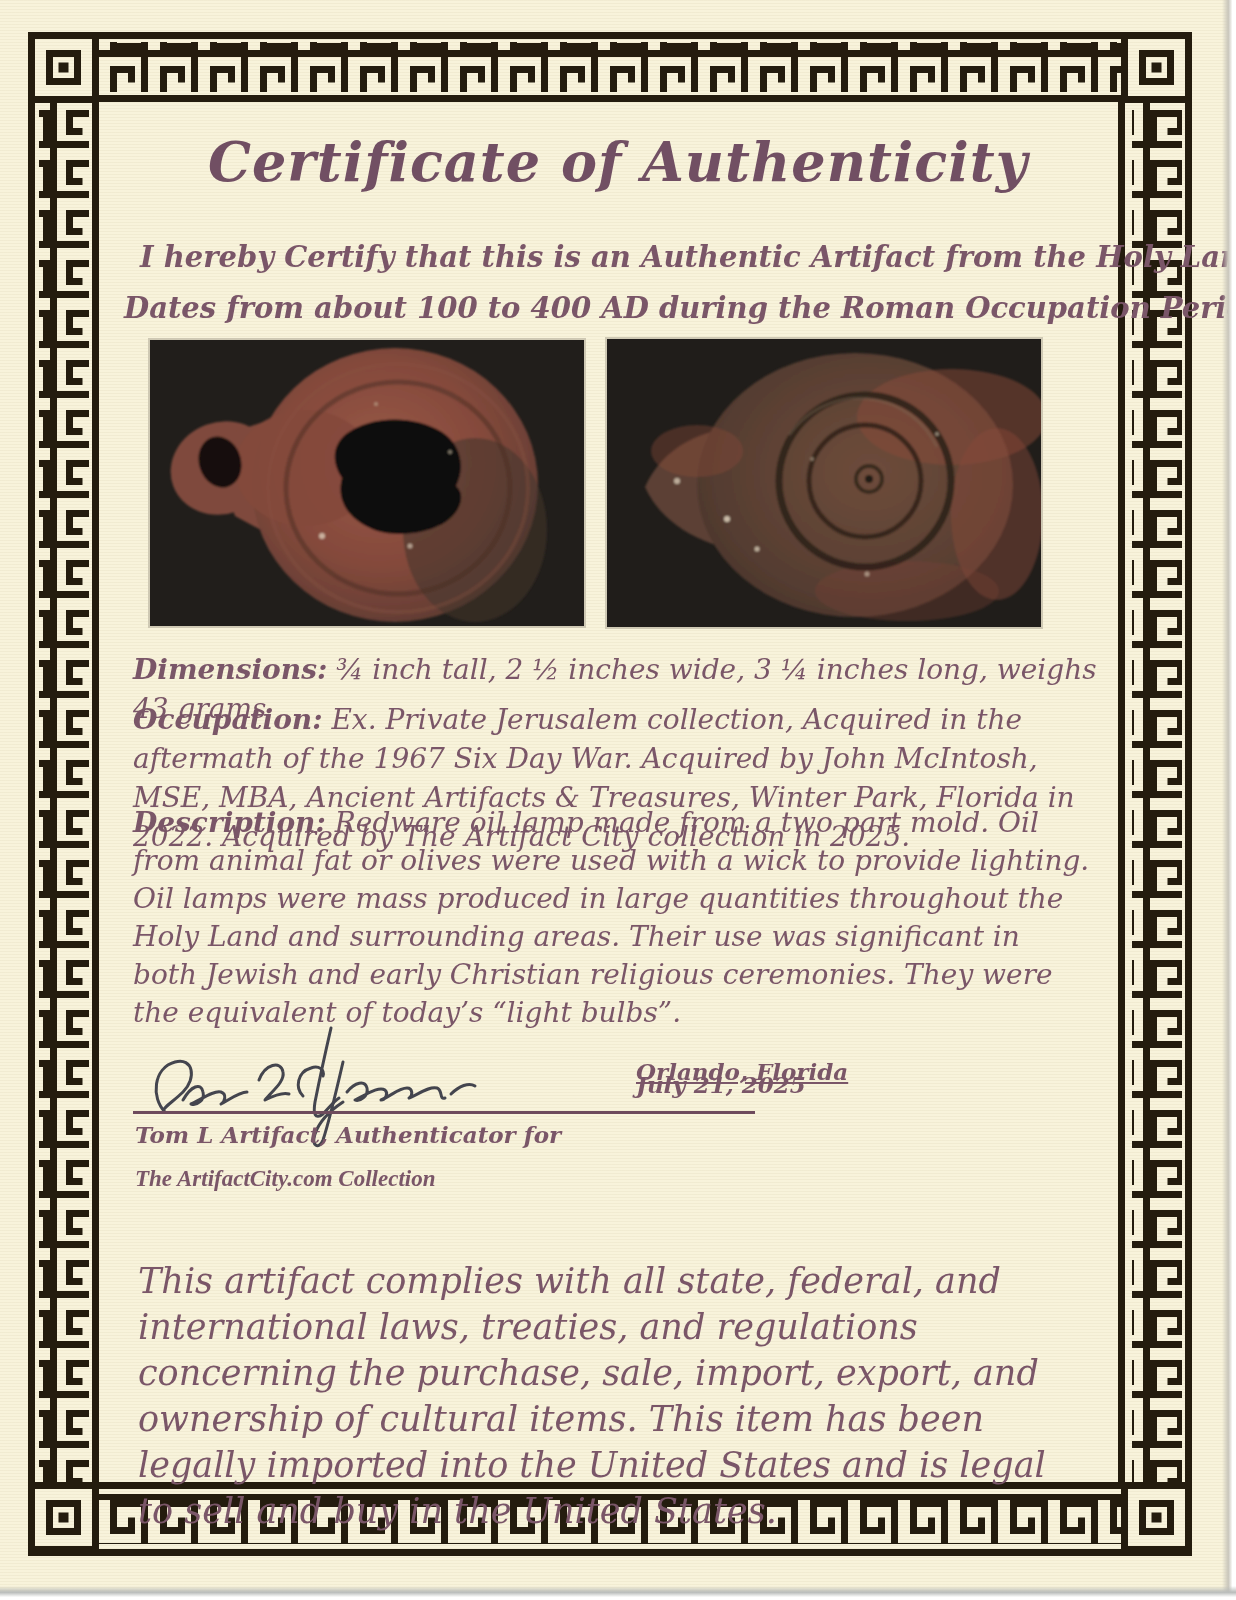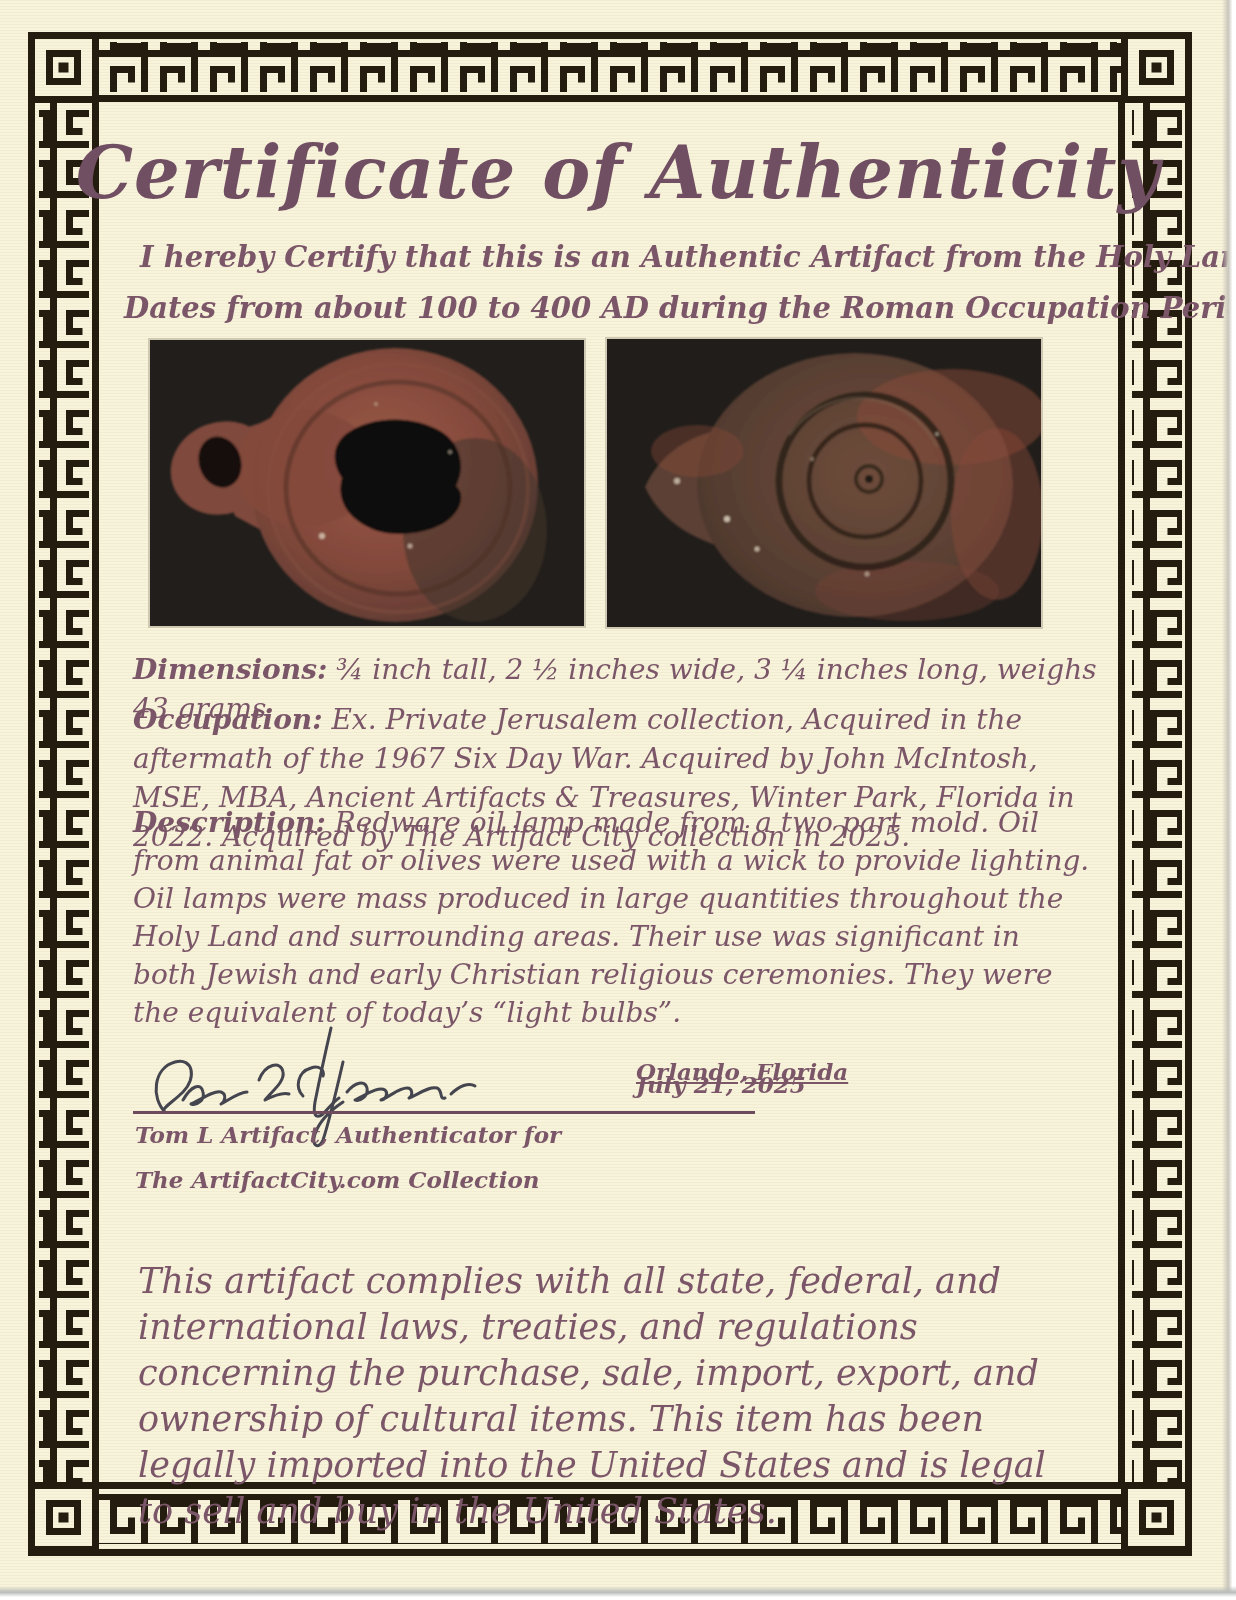--- a/index.html
+++ b/index.html
@@ -5,37 +5,37 @@
   html,body{margin:0;padding:0;background:#ffffff;}
   #page{
     position:relative;width:1236px;height:1600px;overflow:hidden;
     background:#f8f3db;
     background-image:repeating-linear-gradient(0deg, rgba(150,132,85,0.07) 0 1px, rgba(255,255,255,0) 1px 3px);
     font-family:"DejaVu Serif","Liberation Serif",serif;
     color:#7a5668;
   }
   .abs{position:absolute;}
   .nowrap{white-space:nowrap;}
-  #title{left:0;top:130px;width:1236px;text-align:center;font-size:72px;font-weight:bold;font-style:italic;color:#714f63;letter-spacing:1px;}
+  #title{left:0;top:130px;width:1236px;text-align:center;font-size:54px;font-weight:bold;font-style:italic;color:#714f63;letter-spacing:1px;}
   .lead{font-size:29px;font-style:italic;font-weight:bold;}
   #certify-line{left:140px;top:240px;}
   #dates-line{left:124px;top:291px;}
   .photo{background:#201d1a;border:2px solid #cfc9b4;box-sizing:border-box;}
   #photo1{left:148px;top:338px;width:438px;height:290px;}
   #photo2{left:605px;top:337px;width:438px;height:292px;}
   .para{font-size:28px;font-style:italic;line-height:39px;}
   .lbl{font-weight:bold;}
   #dimensions{left:133px;top:650px;width:980px;}
   #provenance{left:133px;top:700px;width:952px;}
   #description{left:133px;top:804px;width:958px;line-height:38px;}
   #sig-svg{left:135px;top:1022px;}
   #sig-underline{left:133px;top:1111px;width:622px;height:3px;background:#6d4a5c;}
   .sigline{font-size:23px;font-style:italic;font-weight:bold;}
   #signer-line{left:135px;top:1121px;}
-  #collection-line{left:135px;top:1166px;}
+  #collection-line{left:135px;top:1166px;font-family:Liberation Serif, serif;}
   #sig-date{left:636px;top:1071px;}
   #sig-location{left:636px;top:1058px;text-decoration:underline;}
   #sig-tagline{left:636px;top:1166px;}
   #legal{left:138px;top:1258px;width:938px;font-size:35px;font-style:italic;line-height:46px;}
   #border-svg{left:0;top:0;pointer-events:none;}
   #edge-right{left:1222px;top:0;width:14px;height:1600px;background:linear-gradient(to right, rgba(255,255,255,0) 0%, #c9c6bb 45%, #ffffff 75%);}
   #edge-bottom{left:0;top:1586px;width:1236px;height:14px;background:linear-gradient(to bottom, rgba(255,255,255,0) 0%, #b9bcba 45%, #ffffff 80%);}
 </style>
 </head>
 <body>

